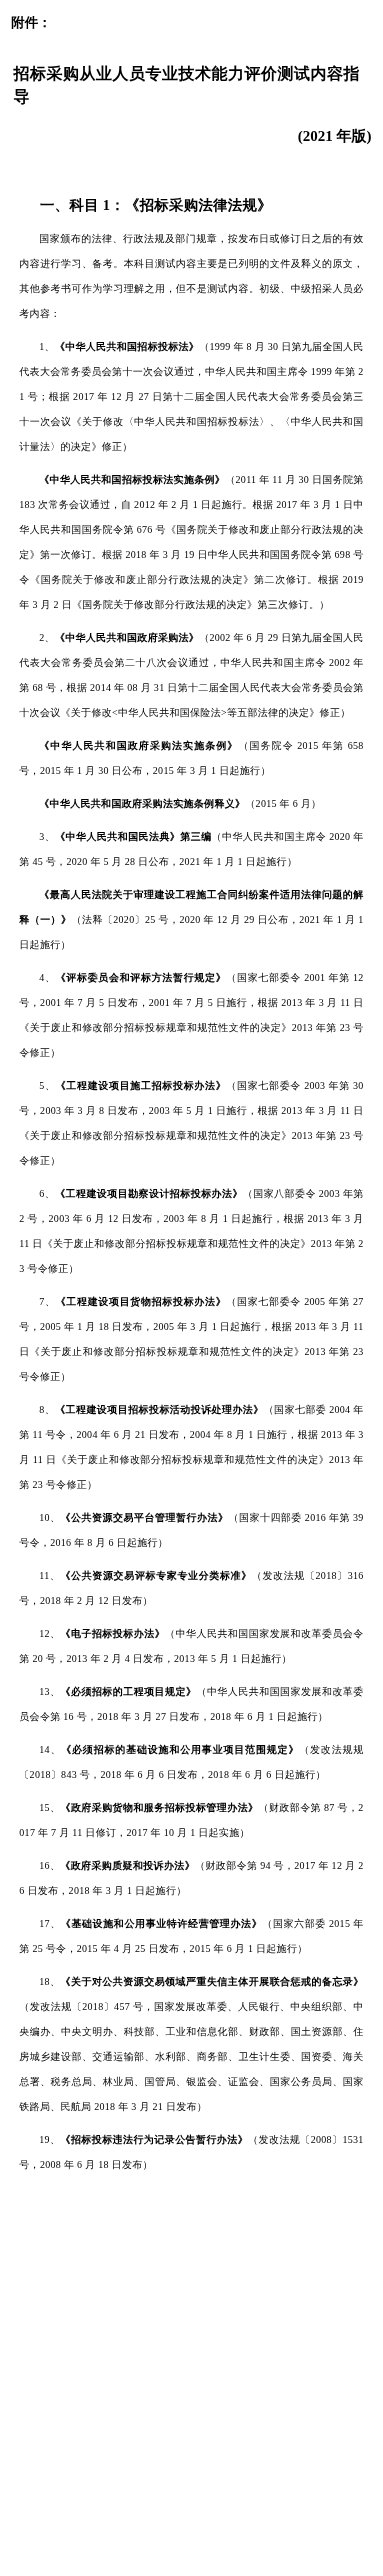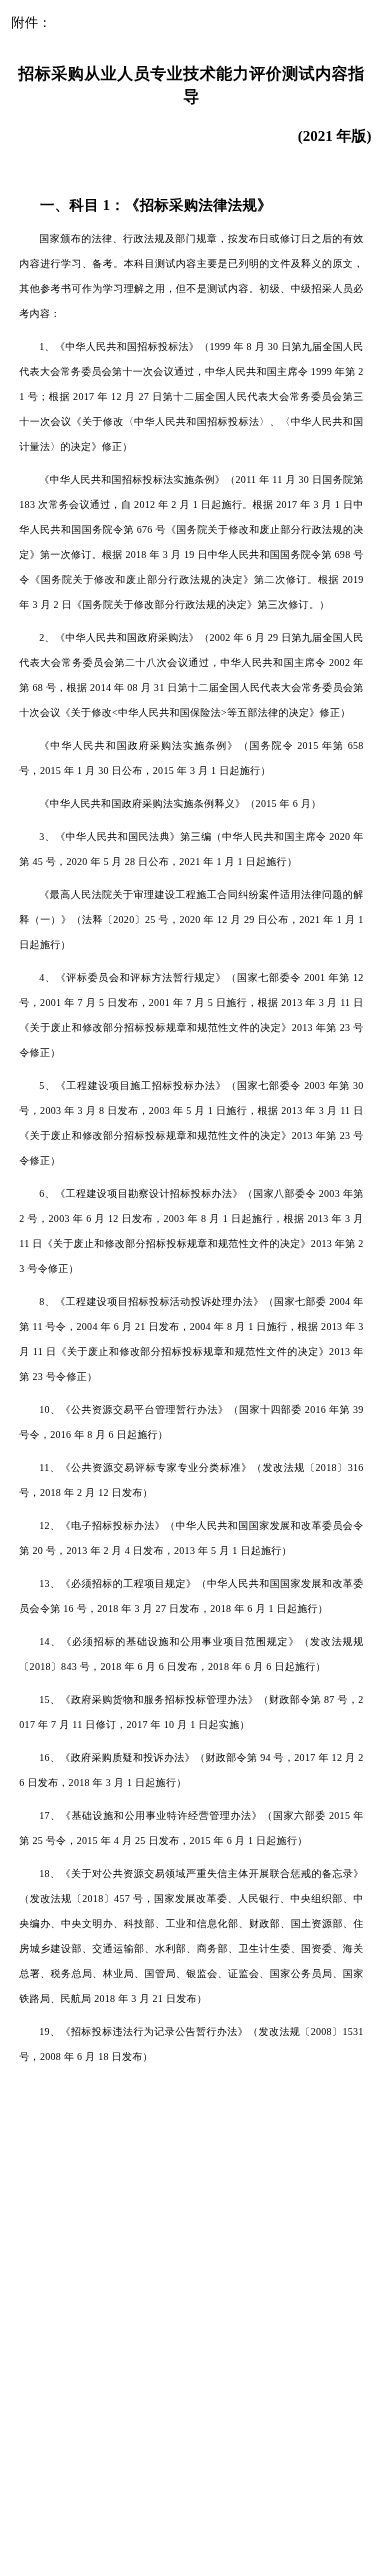--- a/index.html
+++ b/index.html
@@ -10,23 +10,23 @@
     font-family: "Liberation Serif", "DejaVu Serif", serif;
     box-sizing: border-box;
   }
   .page {
     padding: 13.4px 12.4px 72px 11.3px;
     box-sizing: border-box;
   }
   .attachment {
     font-size: 13.4px;
     line-height: 20.6px;
+    font-weight: bold;
   }
   .doc-title {
-    text-align: center;
     font-weight: 700;
     font-size: 16px;
     line-height: 23px;
     margin: 28px 2.1px 0 2.1px;
     letter-spacing: 0.5px;
   }
   .doc-subtitle {
     text-align: right;
     font-weight: 700;
     font-size: 15px;
@@ -48,21 +48,21 @@
   }
   .para {
     font-size: 10px;
     line-height: 25px;
     text-align: justify;
     text-indent: 2em;
     margin: 8px;
     letter-spacing: 0.3px;
     word-break: break-all;
   }
-  .item .title { font-weight: 400; }
+  .item .title { font-weight: 700; }
 </style>
 </head>
 <body>
 
 <div class="page">
   <div class="attachment">附件：</div>
   <h1 class="doc-title">招标采购从业人员专业技术能力评价测试内容指导</h1>
   <div class="doc-subtitle">(2021 年版)</div>
 
   <main>
@@ -73,20 +73,21 @@
           <p class="para item"><span>1、</span><span class="title">《中华人民共和国招标投标法》</span><span>（1999 年 8 月 30 日第九届全国人民代表大会常务委员会第十一次会议通过，中华人民共和国主席令 1999 年第 21 号；根据 2017 年 12 月 27 日第十二届全国人民代表大会常务委员会第三十一次会议《关于修改〈中华人民共和国招标投标法〉、〈中华人民共和国计量法〉的决定》修正）</span></p>
           <p class="para item"><span class="title">《中华人民共和国招标投标法实施条例》</span><span>（2011 年 11 月 30 日国务院第 183 次常务会议通过，自 2012 年 2 月 1 日起施行。根据 2017 年 3 月 1 日中华人民共和国国务院令第 676 号《国务院关于修改和废止部分行政法规的决定》第一次修订。根据 2018 年 3 月 19 日中华人民共和国国务院令第 698 号令《国务院关于修改和废止部分行政法规的决定》第二次修订。根据 2019 年 3 月 2 日《国务院关于修改部分行政法规的决定》第三次修订。）</span></p>
           <p class="para item"><span>2、</span><span class="title">《中华人民共和国政府采购法》</span><span>（2002 年 6 月 29 日第九届全国人民代表大会常务委员会第二十八次会议通过，中华人民共和国主席令 2002 年第 68 号，根据 2014 年 08 月 31 日第十二届全国人民代表大会常务委员会第十次会议《关于修改&lt;中华人民共和国保险法&gt;等五部法律的决定》修正）</span></p>
           <p class="para item"><span class="title">《中华人民共和国政府采购法实施条例》</span><span>（国务院令 2015 年第 658 号，2015 年 1 月 30 日公布，2015 年 3 月 1 日起施行）</span></p>
           <p class="para item"><span class="title">《中华人民共和国政府采购法实施条例释义》</span><span>（2015 年 6 月）</span></p>
           <p class="para item"><span>3、</span><span class="title">《中华人民共和国民法典》第三编</span><span>（中华人民共和国主席令 2020 年第 45 号，2020 年 5 月 28 日公布，2021 年 1 月 1 日起施行）</span></p>
           <p class="para item"><span class="title">《最高人民法院关于审理建设工程施工合同纠纷案件适用法律问题的解释（一）》</span><span>（法释〔2020〕25 号，2020 年 12 月 29 日公布，2021 年 1 月 1 日起施行）</span></p>
           <p class="para item"><span>4、</span><span class="title">《评标委员会和评标方法暂行规定》</span><span>（国家七部委令 2001 年第 12 号，2001 年 7 月 5 日发布，2001 年 7 月 5 日施行，根据 2013 年 3 月 11 日《关于废止和修改部分招标投标规章和规范性文件的决定》2013 年第 23 号令修正）</span></p>
           <p class="para item"><span>5、</span><span class="title">《工程建设项目施工招标投标办法》</span><span>（国家七部委令 2003 年第 30 号，2003 年 3 月 8 日发布，2003 年 5 月 1 日施行，根据 2013 年 3 月 11 日《关于废止和修改部分招标投标规章和规范性文件的决定》2013 年第 23 号令修正）</span></p>
           <p class="para item"><span>6、</span><span class="title">《工程建设项目勘察设计招标投标办法》</span><span>（国家八部委令 2003 年第 2 号，2003 年 6 月 12 日发布，2003 年 8 月 1 日起施行，根据 2013 年 3 月 11 日《关于废止和修改部分招标投标规章和规范性文件的决定》2013 年第 23 号令修正）</span></p>
+          <p class="para item"><span>7、</span><span class="title">《工程建设项目货物招标投标办法》</span><span>（国家七部委令 2005 年第 27 号，2005 年 1 月 18 日发布，2005 年 3 月 1 日起施行，根据 2013 年 3 月 11 日《关于废止和修改部分招标投标规章和规范性文件的决定》2013 年第 23 号令修正）</span></p>
           <p class="para item"><span>8、</span><span class="title">《工程建设项目招标投标活动投诉处理办法》</span><span>（国家七部委 2004 年第 11 号令，2004 年 6 月 21 日发布，2004 年 8 月 1 日施行，根据 2013 年 3 月 11 日《关于废止和修改部分招标投标规章和规范性文件的决定》2013 年第 23 号令修正）</span></p>
           <p class="para item"><span>10、</span><span class="title">《公共资源交易平台管理暂行办法》</span><span>（国家十四部委 2016 年第 39 号令，2016 年 8 月 6 日起施行）</span></p>
           <p class="para item"><span>11、</span><span class="title">《公共资源交易评标专家专业分类标准》</span><span>（发改法规〔2018〕316 号，2018 年 2 月 12 日发布）</span></p>
           <p class="para item"><span>12、</span><span class="title">《电子招标投标办法》</span><span>（中华人民共和国国家发展和改革委员会令第 20 号，2013 年 2 月 4 日发布，2013 年 5 月 1 日起施行）</span></p>
           <p class="para item"><span>13、</span><span class="title">《必须招标的工程项目规定》</span><span>（中华人民共和国国家发展和改革委员会令第 16 号，2018 年 3 月 27 日发布，2018 年 6 月 1 日起施行）</span></p>
           <p class="para item"><span>14、</span><span class="title">《必须招标的基础设施和公用事业项目范围规定》</span><span>（发改法规规〔2018〕843 号，2018 年 6 月 6 日发布，2018 年 6 月 6 日起施行）</span></p>
           <p class="para item"><span>15、</span><span class="title">《政府采购货物和服务招标投标管理办法》</span><span>（财政部令第 87 号，2017 年 7 月 11 日修订，2017 年 10 月 1 日起实施）</span></p>
           <p class="para item"><span>16、</span><span class="title">《政府采购质疑和投诉办法》</span><span>（财政部令第 94 号，2017 年 12 月 26 日发布，2018 年 3 月 1 日起施行）</span></p>
           <p class="para item"><span>17、</span><span class="title">《基础设施和公用事业特许经营管理办法》</span><span>（国家六部委 2015 年第 25 号令，2015 年 4 月 25 日发布，2015 年 6 月 1 日起施行）</span></p>
           <p class="para item"><span>18、</span><span class="title">《关于对公共资源交易领域严重失信主体开展联合惩戒的备忘录》</span><span>（发改法规〔2018〕457 号，国家发展改革委、人民银行、中央组织部、中央编办、中央文明办、科技部、工业和信息化部、财政部、国土资源部、住房城乡建设部、交通运输部、水利部、商务部、卫生计生委、国资委、海关总署、税务总局、林业局、国管局、银监会、证监会、国家公务员局、国家铁路局、民航局 2018 年 3 月 21 日发布）</span></p>

